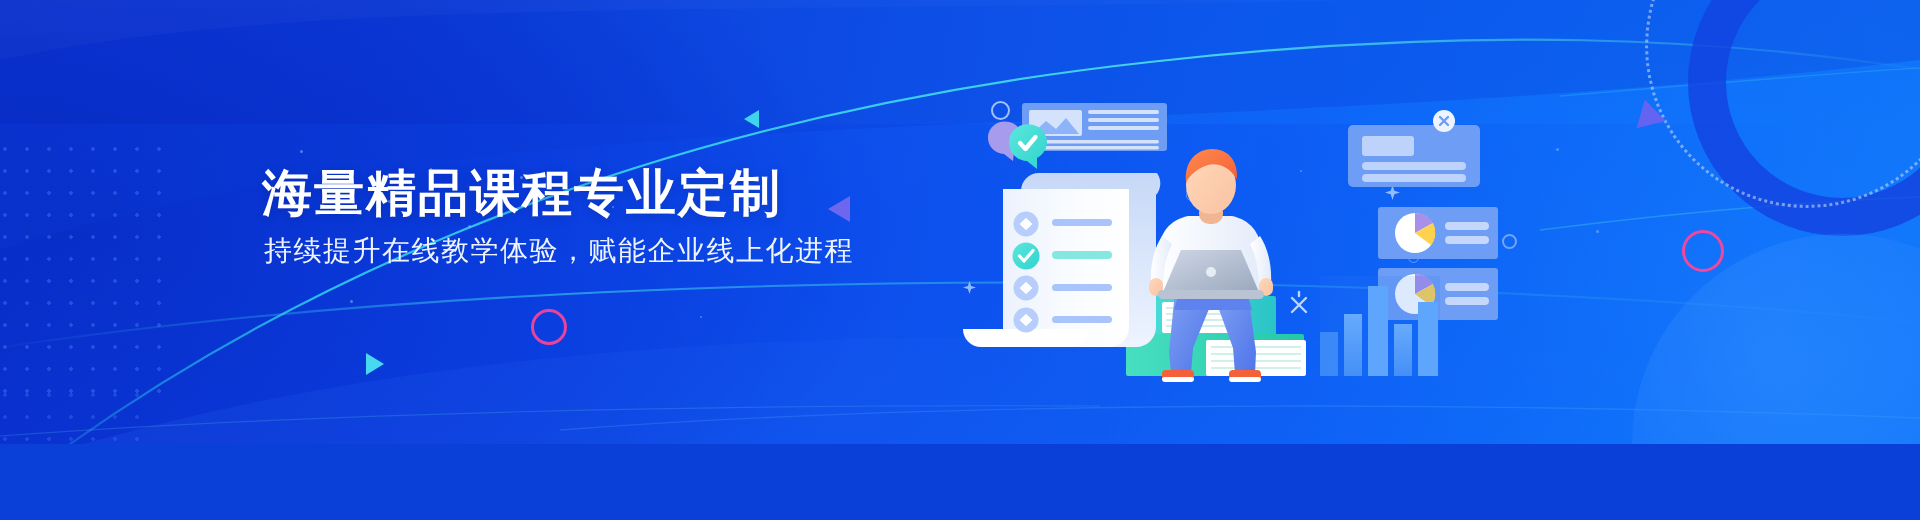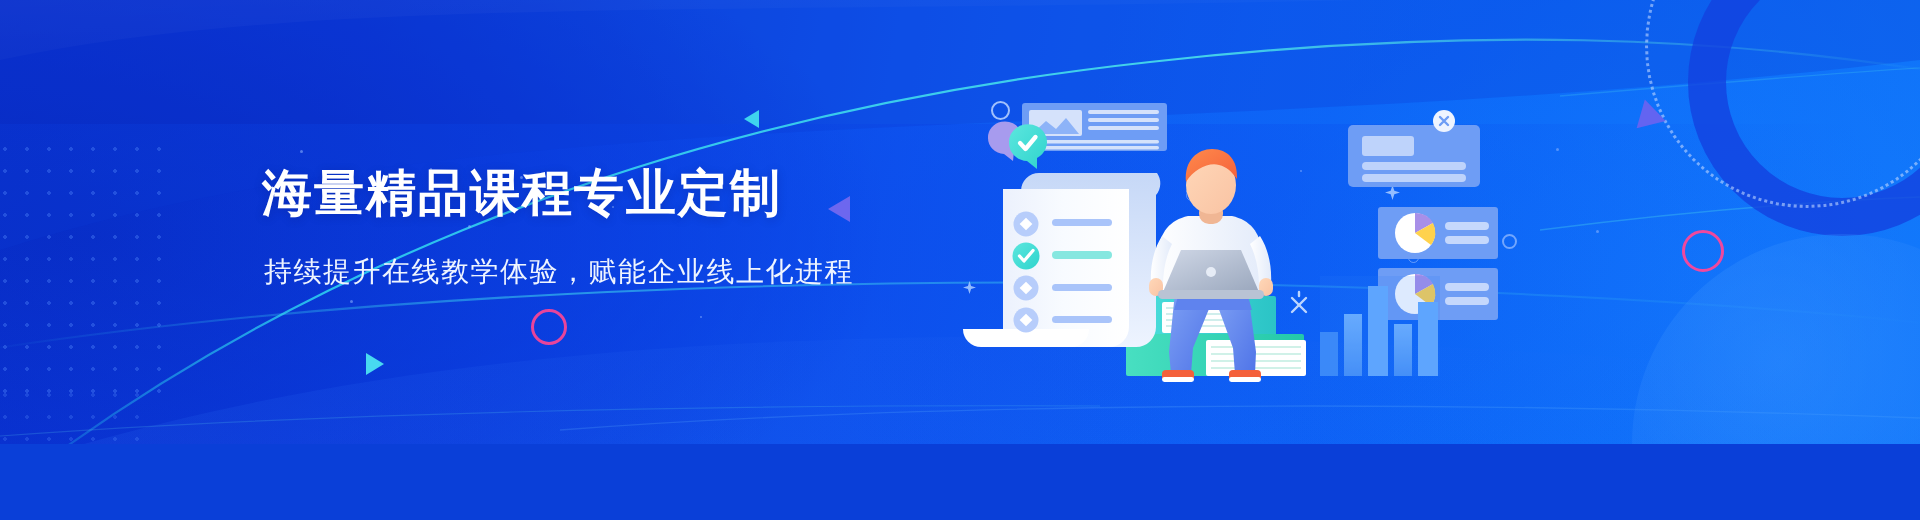--- a/index.html
+++ b/index.html
@@ -115,21 +115,21 @@
   .pdot{position:absolute;background:#8fb6ff;border-radius:50%;opacity:.55;}
 
   
   .copy{position:absolute;left:262px;top:168px;}
   .headline{
     font-size:50px;line-height:1;font-weight:700;color:#ffffff;
     letter-spacing:2px;margin:0;white-space:nowrap;
     text-shadow:0 2px 10px rgba(0,20,90,.22);
   }
   .subhead{
-    margin:40px 0 0 2px;
+    margin:19px 0 0 2px;
     font-size:28px;line-height:1;font-weight:400;color:#eef4ff;
     letter-spacing:1.5px;white-space:nowrap;
   }
   .art{position:absolute;left:930px;top:80px;}
 </style>
 </head>
 <body>
 
 <div class="banner">
 

